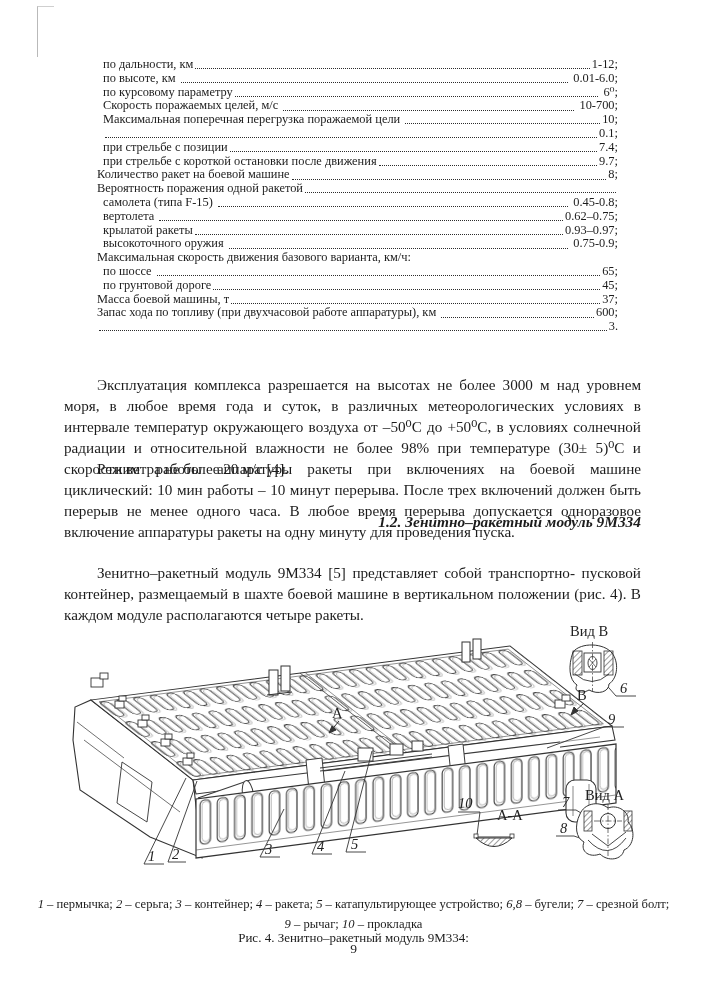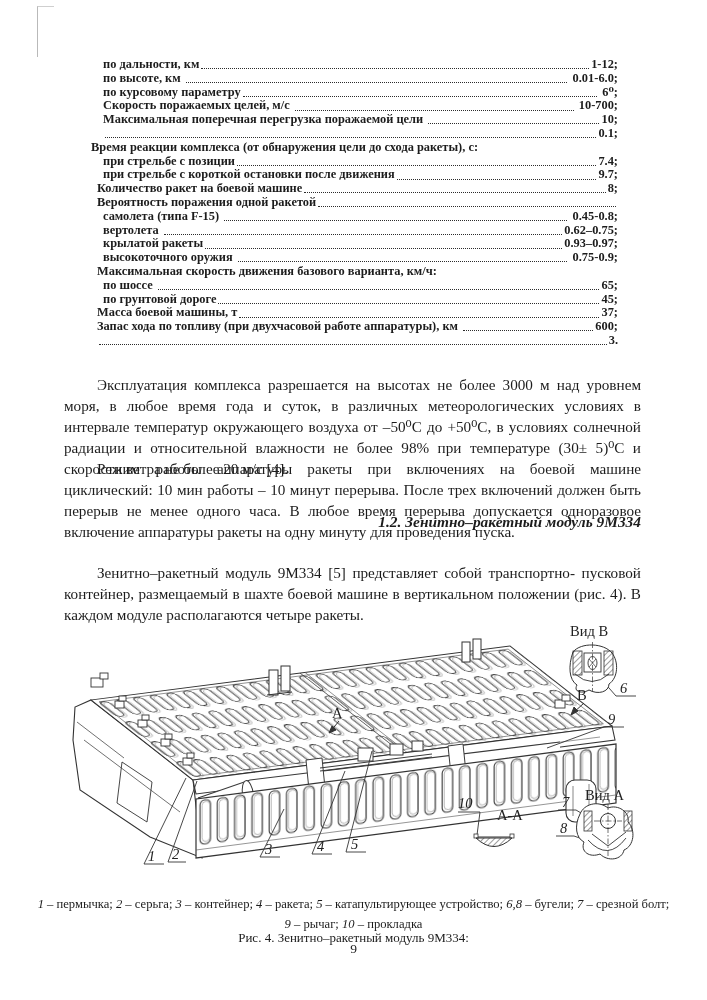--- a/index.html
+++ b/index.html
@@ -6,21 +6,21 @@
   body{
     width:707px;height:1000px;background:#ffffff;position:relative;
     font-family:"Liberation Serif","DejaVu Serif",serif;color:#1c1c1c;
     overflow:hidden;
   }
   .artifact{position:absolute;left:37px;top:6px;width:16px;height:50px;
     border-left:1px solid #b9b9b9;border-top:1px solid #cfcfcf;}
   
   .spec-list{position:absolute;left:91px;top:58px;width:527px;
     font-size:12.4px;line-height:13.8px;}
-  .spec-row{display:flex;align-items:baseline;font-weight:bold;}
+  .spec-row{display:flex;align-items:baseline;}
   .spec-row.ind1{padding-left:6px;}
   .spec-row.ind2{padding-left:12px;}
   .spec-label{white-space:pre;}
   .dots{flex:1 1 auto;min-width:6px;align-self:flex-end;
     border-bottom:1.4px dotted #2c2c2c;margin:0 2px 2.5px 2px;}
   .spec-value{white-space:pre;}
   
   .para{position:absolute;left:64px;width:577px;font-size:15.2px;
     line-height:21px;text-align:justify;text-indent:33px;}
   #p1{top:359px;}
@@ -68,23 +68,20 @@
     </div>
     <div class="spec-row ind2">
       <span class="spec-label">Максимальная поперечная перегрузка поражаемой цели </span>
       <span class="dots"></span>
       <span class="spec-value">10;</span>
     </div>
     <div class="spec-row ind2">
       <span class="dots"></span>
       <span class="spec-value">0.1;</span>
     </div>
-    <div class="spec-row ind0">
-      <span class="spec-label">Время реакции комплекса (от обнаружения цели до схода ракеты), с:</span>
-    </div>
     <div class="spec-row ind2">
       <span class="spec-label">при стрельбе с позиции</span>
       <span class="dots"></span>
       <span class="spec-value">7.4;</span>
     </div>
     <div class="spec-row ind2">
       <span class="spec-label">при стрельбе с короткой остановки после движения</span>
       <span class="dots"></span>
       <span class="spec-value">9.7;</span>
     </div>

